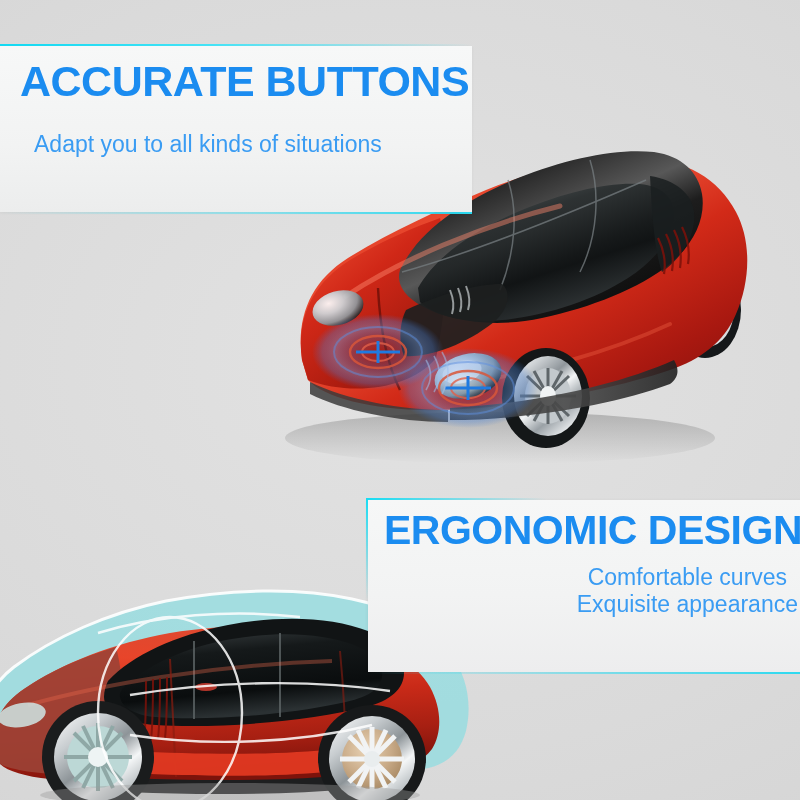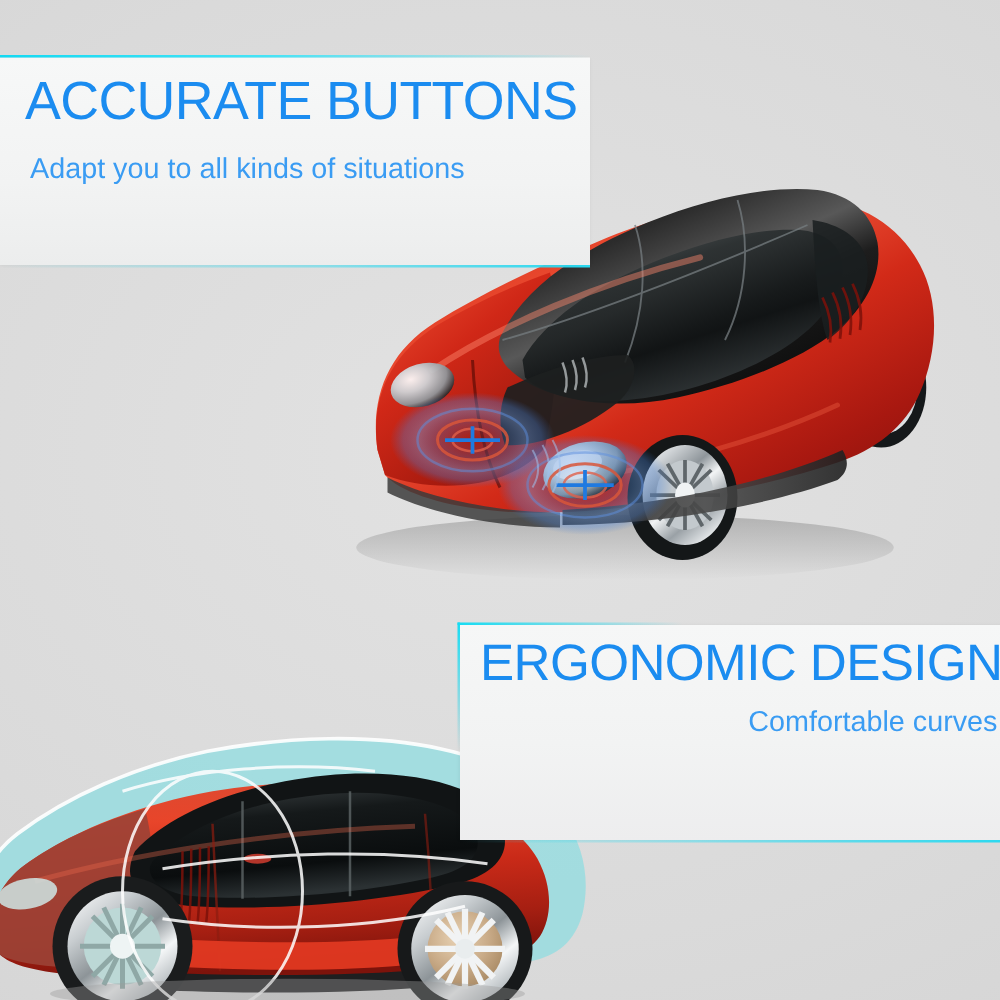--- a/index.html
+++ b/index.html
@@ -15,27 +15,27 @@
 
   
   .panel{position:absolute;background:linear-gradient(180deg,#f7f8f8 0%,#f2f3f3 60%,#eceded 100%);}
   #panel-top{left:0;top:46px;width:472px;height:166px;box-shadow:0 1px 3px rgba(0,0,0,.05);}
   #panel-top .edge-top{position:absolute;left:0;top:-2px;width:100%;height:2px;
     background:linear-gradient(90deg,#13d9f2 0%,#45e3f6 45%,rgba(120,235,250,0) 100%);}
   #panel-top .edge-bot{position:absolute;left:0;bottom:-2px;width:100%;height:2px;
     background:linear-gradient(90deg,rgba(19,217,242,0) 0%,rgba(60,225,246,.5) 55%,#2ad9f0 100%);}
 
   .headline{
-    color:#1b8cf0;font-weight:400;letter-spacing:-0.5px;
+    color:#1b8cf0;font-weight:700;letter-spacing:-0.5px;
     line-height:1;white-space:nowrap;
   }
   #h1-top{position:absolute;left:20px;top:14px;font-size:43px;}
   .subline{color:#3a9cf3;font-weight:400;line-height:1.18;white-space:nowrap;font-size:23px;}
   #sub-top{position:absolute;left:19px;top:70px;}
-  #sub-top div{margin:5px;}
+  #sub-top div{margin:15px;}
 
   
   #panel-bot{left:368px;top:500px;width:440px;height:172px;
     background:linear-gradient(180deg,#f6f7f7 0%,#f2f3f3 55%,#ededee 100%);
     box-shadow:-1px 0 3px rgba(0,0,0,.05);}
   #panel-bot .edge-left{position:absolute;left:-2px;top:-2px;width:2px;height:102px;
     background:linear-gradient(180deg,#17dcf3 0%,rgba(80,230,248,0) 100%);}
   #panel-bot .edge-top2{position:absolute;left:-2px;top:-2px;height:2px;width:180px;
     background:linear-gradient(90deg,#17dcf3 0%,rgba(120,236,250,0) 100%);}
   #panel-bot .edge-bot2{position:absolute;left:0;bottom:-2px;width:100%;height:2px;
@@ -409,16 +409,17 @@
     </div>
   </div>
 
   <div class="panel" id="panel-bot">
     <div class="edge-left"></div>
     <div class="edge-top2"></div>
     <div class="edge-bot2"></div>
     <div class="headline" id="h1-bot">ERGONOMIC DESIGN</div>
     <div class="subline" id="sub-bot">
       <div>Comfortable curves</div>
+      <div>Exquisite appearance</div>
     </div>
   </div>
 
 </div>
 
 </body></html>

